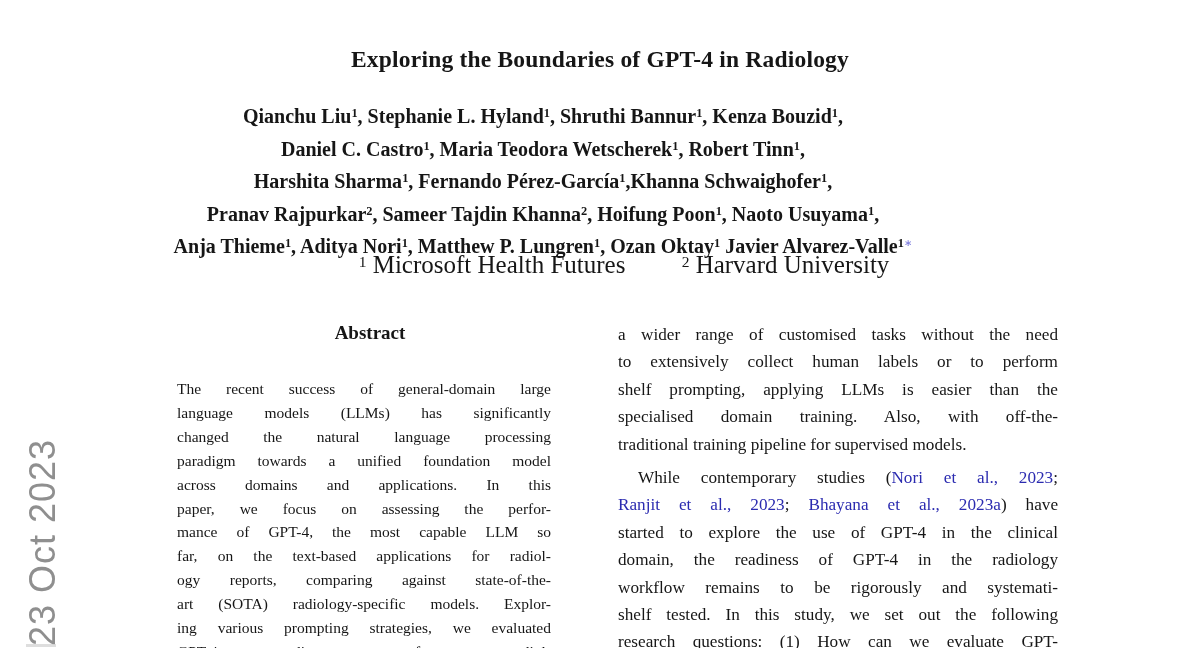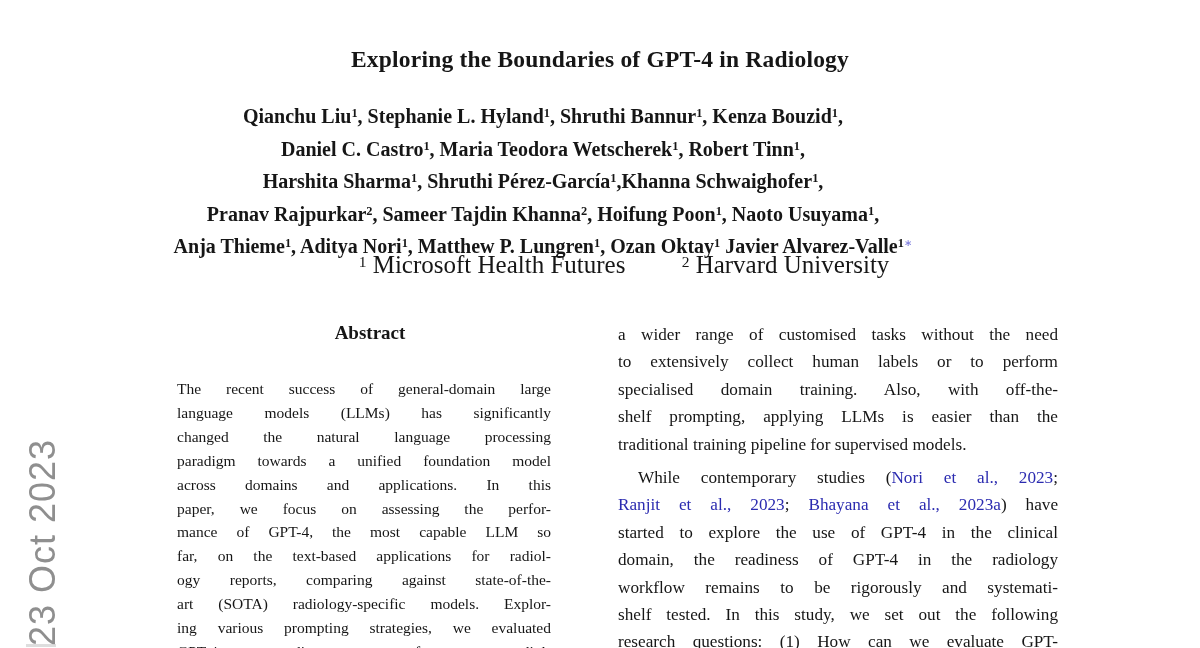--- a/index.html
+++ b/index.html
@@ -59,21 +59,21 @@
 <body style="background: rgb(255, 255, 255);">
 
 <div class="stamp">23 Oct 2023</div>
 <div class="clipped-bar"></div>
 
 <div class="title">Exploring the Boundaries of GPT-4 in Radiology</div>
 
 <div class="authors" id="authors">
     <div class="author-line"><span>Qianchu Liu</span><span class="sup">1</span><span>, Stephanie L. Hyland</span><span class="sup">1</span><span>, Shruthi Bannur</span><span class="sup">1</span><span>, Kenza Bouzid</span><span class="sup">1</span><span>,</span></div>
     <div class="author-line"><span>Daniel C. Castro</span><span class="sup">1</span><span>, Maria Teodora Wetscherek</span><span class="sup">1</span><span>, Robert Tinn</span><span class="sup">1</span><span>,</span></div>
-    <div class="author-line"><span>Harshita Sharma</span><span class="sup">1</span><span>, Shruthi Pérez-García</span><span class="sup">1</span><span>,Khanna Schwaighofer</span><span class="sup">1</span><span>,</span></div>
+    <div class="author-line"><span>Harshita Sharma</span><span class="sup">1</span><span>, Fernando Pérez-García</span><span class="sup">1</span><span>,Khanna Schwaighofer</span><span class="sup">1</span><span>,</span></div>
     <div class="author-line"><span>Pranav Rajpurkar</span><span class="sup">2</span><span>, Sameer Tajdin Khanna</span><span class="sup">2</span><span>, Hoifung Poon</span><span class="sup">1</span><span>, Naoto Usuyama</span><span class="sup">1</span><span>,</span></div>
     <div class="author-line"><span>Anja Thieme</span><span class="sup">1</span><span>, Aditya Nori</span><span class="sup">1</span><span>, Matthew P. Lungren</span><span class="sup">1</span><span>, Ozan Oktay</span><span class="sup">1</span><span> Javier Alvarez-Valle</span><span class="sup">1</span><span class="sup star">∗</span></div>
   </div>
 
 <div class="affil" id="affil">
     <div class="affil-line"><span class="sup">1</span><span> Microsoft Health Futures</span><span>&nbsp;&nbsp;&nbsp;&nbsp;&nbsp;&nbsp;&nbsp;&nbsp;&nbsp;</span><span class="sup">2</span><span> Harvard University</span></div>
   </div>
 
 <div class="abstract-heading">Abstract</div>
 
@@ -89,22 +89,22 @@
     <div class="jline"><span>ogy reports, comparing against state-of-the-</span></div>
     <div class="jline"><span>art (SOTA) radiology-specific models. Explor-</span></div>
     <div class="jline"><span>ing various prompting strategies, we evaluated</span></div>
     <div class="jline"><span>GPT-4 on a diverse range of common radiol-</span></div>
   </div>
 
 <div class="col-right" id="col-right">
     <div class="para">
       <div class="jline"><span>a wider range of customised tasks without the need</span></div>
       <div class="jline"><span>to extensively collect human labels or to perform</span></div>
+      <div class="jline"><span>shelf prompting, applying LLMs is easier than the</span></div>
       <div class="jline"><span>specialised domain training. Also, with off-the-</span></div>
-      <div class="jline"><span>shelf prompting, applying LLMs is easier than the</span></div>
       <div class="jline endline"><span>traditional training pipeline for supervised models.</span></div>
     </div>
     <div class="para p-gap">
       <div class="jline indent"><span>While contemporary studies (</span><span class="cite">Nori et al., 2023</span><span>;</span></div>
       <div class="jline"><span class="cite">Ranjit et al., 2023</span><span>; </span><span class="cite">Bhayana et al., 2023a</span><span>) have</span></div>
       <div class="jline"><span>started to explore the use of GPT-4 in the clinical</span></div>
       <div class="jline"><span>domain, the readiness of GPT-4 in the radiology</span></div>
       <div class="jline"><span>workflow remains to be rigorously and systemati-</span></div>
       <div class="jline"><span>shelf tested. In this study, we set out the following</span></div>
       <div class="jline"><span>research questions: (1) How can we evaluate GPT-</span></div>

